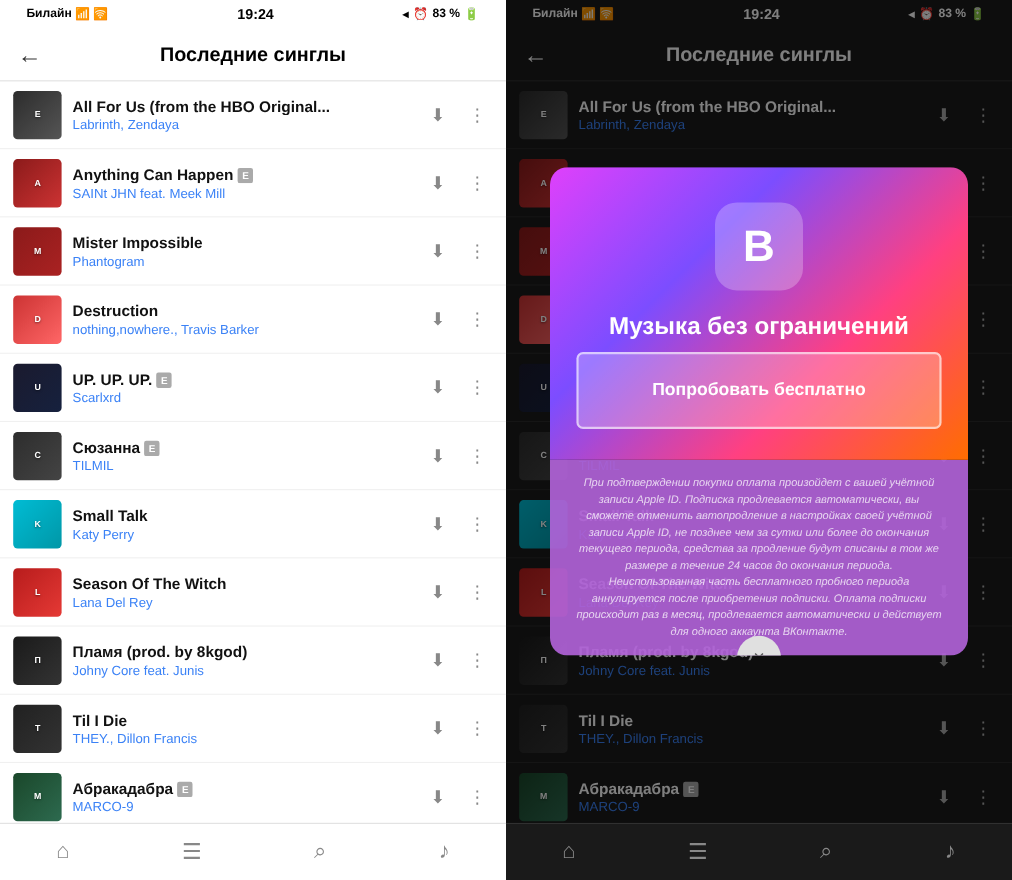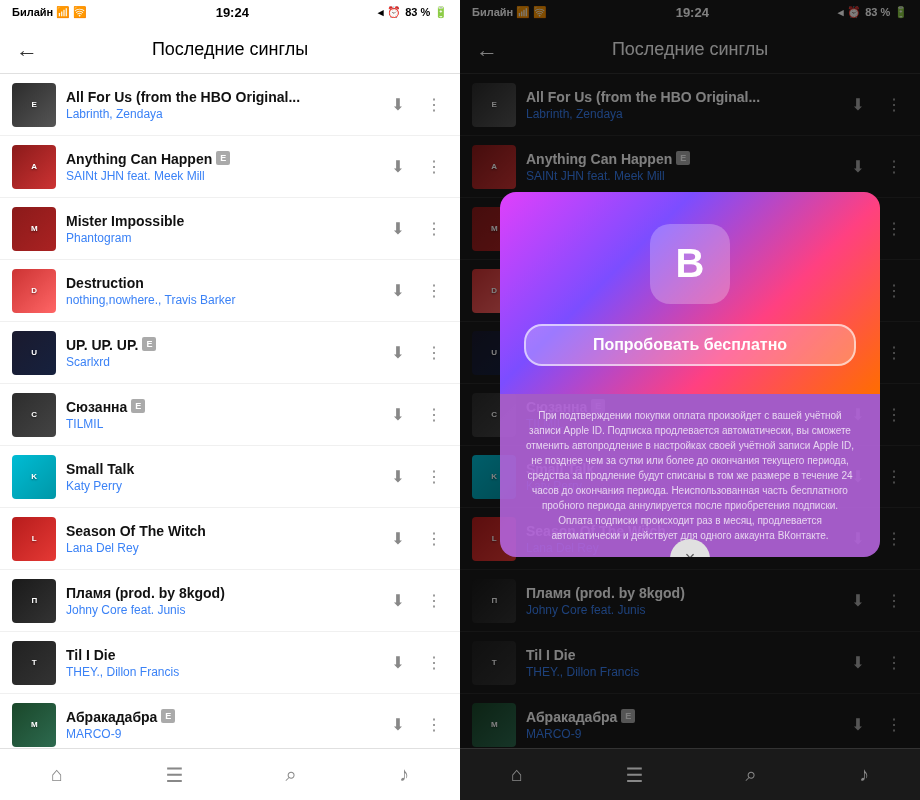--- a/index.html
+++ b/index.html
@@ -10,21 +10,21 @@
       font-family: -apple-system, 'Helvetica Neue', Arial, sans-serif;
       background: #000;
       overflow: hidden;
     }
 
     
     .status-bar {
       display: flex;
       justify-content: space-between;
       align-items: center;
-      padding: 4px 12px;
+      padding: 4px 24px;
       height: 24px;
       font-size: 11px;
       font-weight: 600;
     }
     .status-left { display: flex; align-items: center; gap: 3px; }
     .status-right { display: flex; align-items: center; gap: 4px; }
 
     
     .phone-panel {
       width: 460px;
@@ -53,21 +53,21 @@
     }
     .header-back {
       font-size: 22px;
       color: #333;
       margin-right: 12px;
       cursor: pointer;
     }
     .dark-panel .header-back { color: #fff; }
     .header-title {
       font-size: 18px;
-      font-weight: 400;
+      font-weight: 700;
       flex: 1;
       text-align: center;
       margin-right: 34px;
     }
     .dark-panel .header-title { color: #fff; }
 
     
     .song-list {
       flex: 1;
       overflow-y: auto;
@@ -119,21 +119,21 @@
       min-width: 0;
     }
     .song-title {
       font-size: 14px;
       font-weight: 600;
       color: #111;
       white-space: nowrap;
       overflow: hidden;
       text-overflow: ellipsis;
       display: flex;
-      align-items: flex-start;
+      align-items: flex-end;
       gap: 4px;
     }
     .dark-panel .song-title { color: #fff; }
     .song-artist {
       font-size: 12px;
       color: #3b82f6;
       white-space: nowrap;
       overflow: hidden;
       text-overflow: ellipsis;
       margin-top: 2px;
@@ -252,40 +252,41 @@
     .modal-subtext {
       font-size: 14px;
       color: rgba(255,255,255,0.9);
       text-align: center;
       line-height: 1.4;
       margin-bottom: 18px;
     }
     .modal-btn {
       background: rgba(255,255,255,0.25);
       border: 2px solid rgba(255,255,255,0.6);
-      border-radius: 18px;
-      padding: 10px 24px;
+      border-radius: 6px;
+      padding: 24px 24px;
       width: 100%;
       text-align: center;
       cursor: pointer;
     }
     .modal-btn-primary {
       font-size: 16px;
       font-weight: 700;
       color: #fff;
     }
     .modal-btn-secondary {
       font-size: 12px;
       color: rgba(255,255,255,0.85);
       margin-top: 4px;
     }
 
     .modal-bottom {
       background: rgba(180, 100, 220, 0.9);
       padding: 14px 24px;
+      font-style: italic;
     }
     .modal-legal {
       font-size: 10px;
       color: rgba(255,255,255,0.75);
       text-align: center;
       line-height: 1.5;
     }
 
     .close-btn {
       position: absolute;
@@ -724,20 +725,21 @@
         </div>
       </div>
     </div>
 
   <div class="modal-overlay">
     <div class="modal-card">
       <div class="modal-top">
         <div class="vk-logo">
           <span class="vk-logo-text">B</span>
         </div>
+        <div class="modal-headline">Музыка без ограничений</div>
         <div class="modal-btn">
           <div class="modal-btn-primary">Попробовать бесплатно</div>
         </div>
       </div>
       <div class="modal-bottom">
         <div class="modal-legal">При подтверждении покупки оплата произойдет с вашей учётной записи Apple ID. Подписка продлевается автоматически, вы сможете отменить автопродление в настройках своей учётной записи Apple ID, не позднее чем за сутки или более до окончания текущего периода, средства за продление будут списаны в том же размере в течение 24 часов до окончания периода. Неиспользованная часть бесплатного пробного периода аннулируется после приобретения подписки. Оплата подписки происходит раз в месяц, продлевается автоматически и действует для одного аккаунта ВКонтакте.</div>
       </div>
       <div class="close-btn">×</div>
     </div>
   </div>

